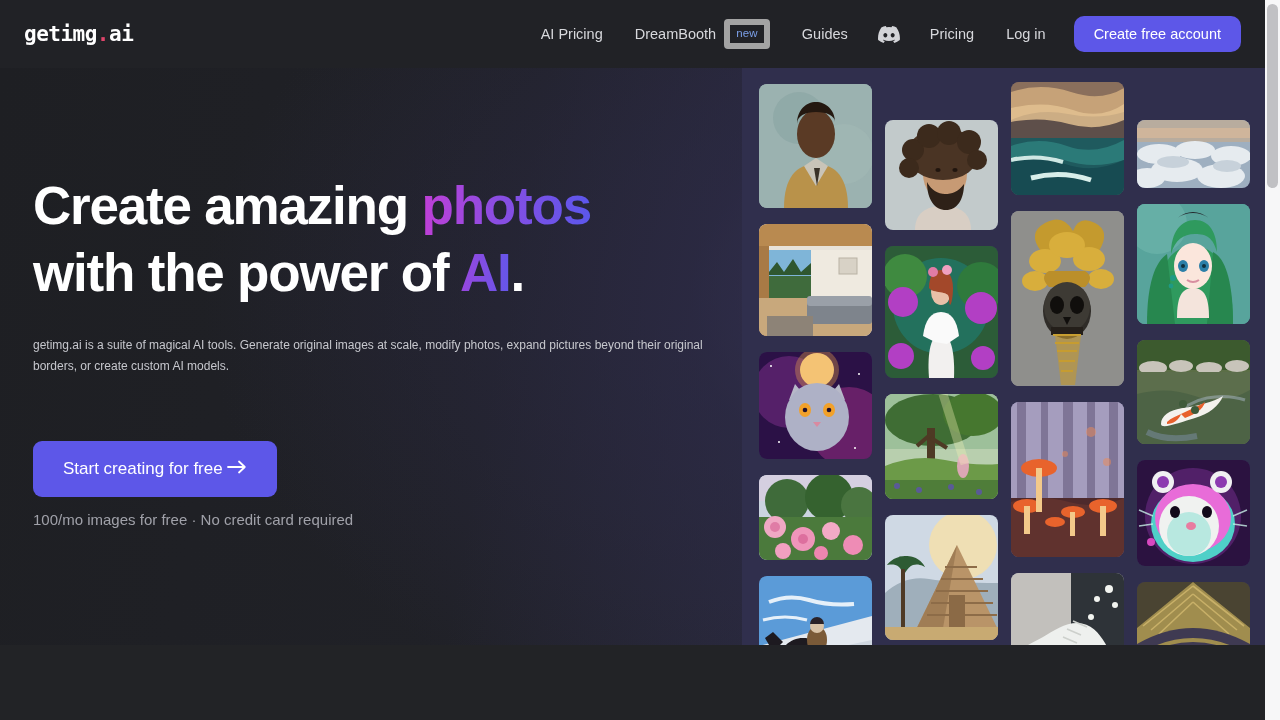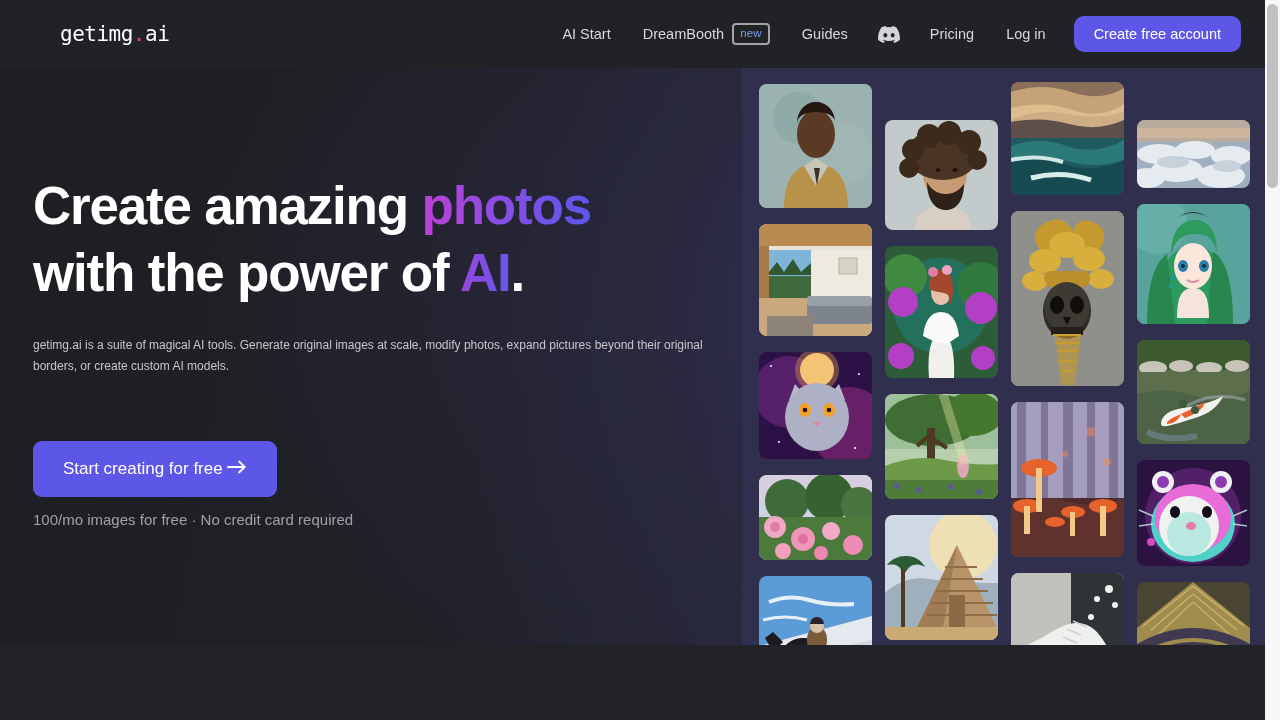--- a/index.html
+++ b/index.html
@@ -24,25 +24,24 @@
     height:68px;
     background:#212226;
     display:flex;
     align-items:center;
     padding:0 24px;
     z-index:20;
   }
   .logo {
     font-family:"DejaVu Sans Mono","Liberation Mono",monospace;
     font-size:21px;
-    font-weight:400;
+    font-weight:700;
     letter-spacing:-0.5px;
     color:#ffffff;
     white-space:nowrap;
-    margin-left:36px;
   }
   .logo .dot { color:#e0456b; }
   .nav-right {
     margin-left:auto;
     display:flex;
     align-items:center;
     gap:0px;
   }
   .nav-link {
     font-size:14.5px;
@@ -51,21 +50,21 @@
     white-space:nowrap;
     text-decoration:none;
     display:flex;
     align-items:center;
     gap:8px;
     cursor:pointer;
   }
   .badge-new {
     font-size:11.5px;
     color:#7b9fe8;
-    border:2px solid #a3a3a3;
+    border:6px solid #a3a3a3;
     border-radius:4px;
     padding:1px 6px 2px;
     line-height:1.25;
     letter-spacing:0.2px;
   }
   .discord-wrap {
     padding:8px 14px;
     display:flex; align-items:center;
     cursor:pointer;
   }
@@ -205,21 +204,21 @@
 
 <div class="page">
 
   <nav class="navbar">
     <div class="logo">
       <span>getimg</span><span class="dot">.</span><span>ai</span>
     </div>
 
     <div class="nav-right">
       <a class="nav-link">
-        <span>AI Start</span>
+        <span>AI Pricing</span>
       </a>
       <a class="nav-link">
         <span>DreamBooth</span>
         <span class="badge-new">new</span>
       </a>
       <a class="nav-link">
         <span>Guides</span>
       </a>
       <span class="discord-wrap">
         <svg width="22" height="17" viewBox="0 0 71 55" aria-hidden="true">

